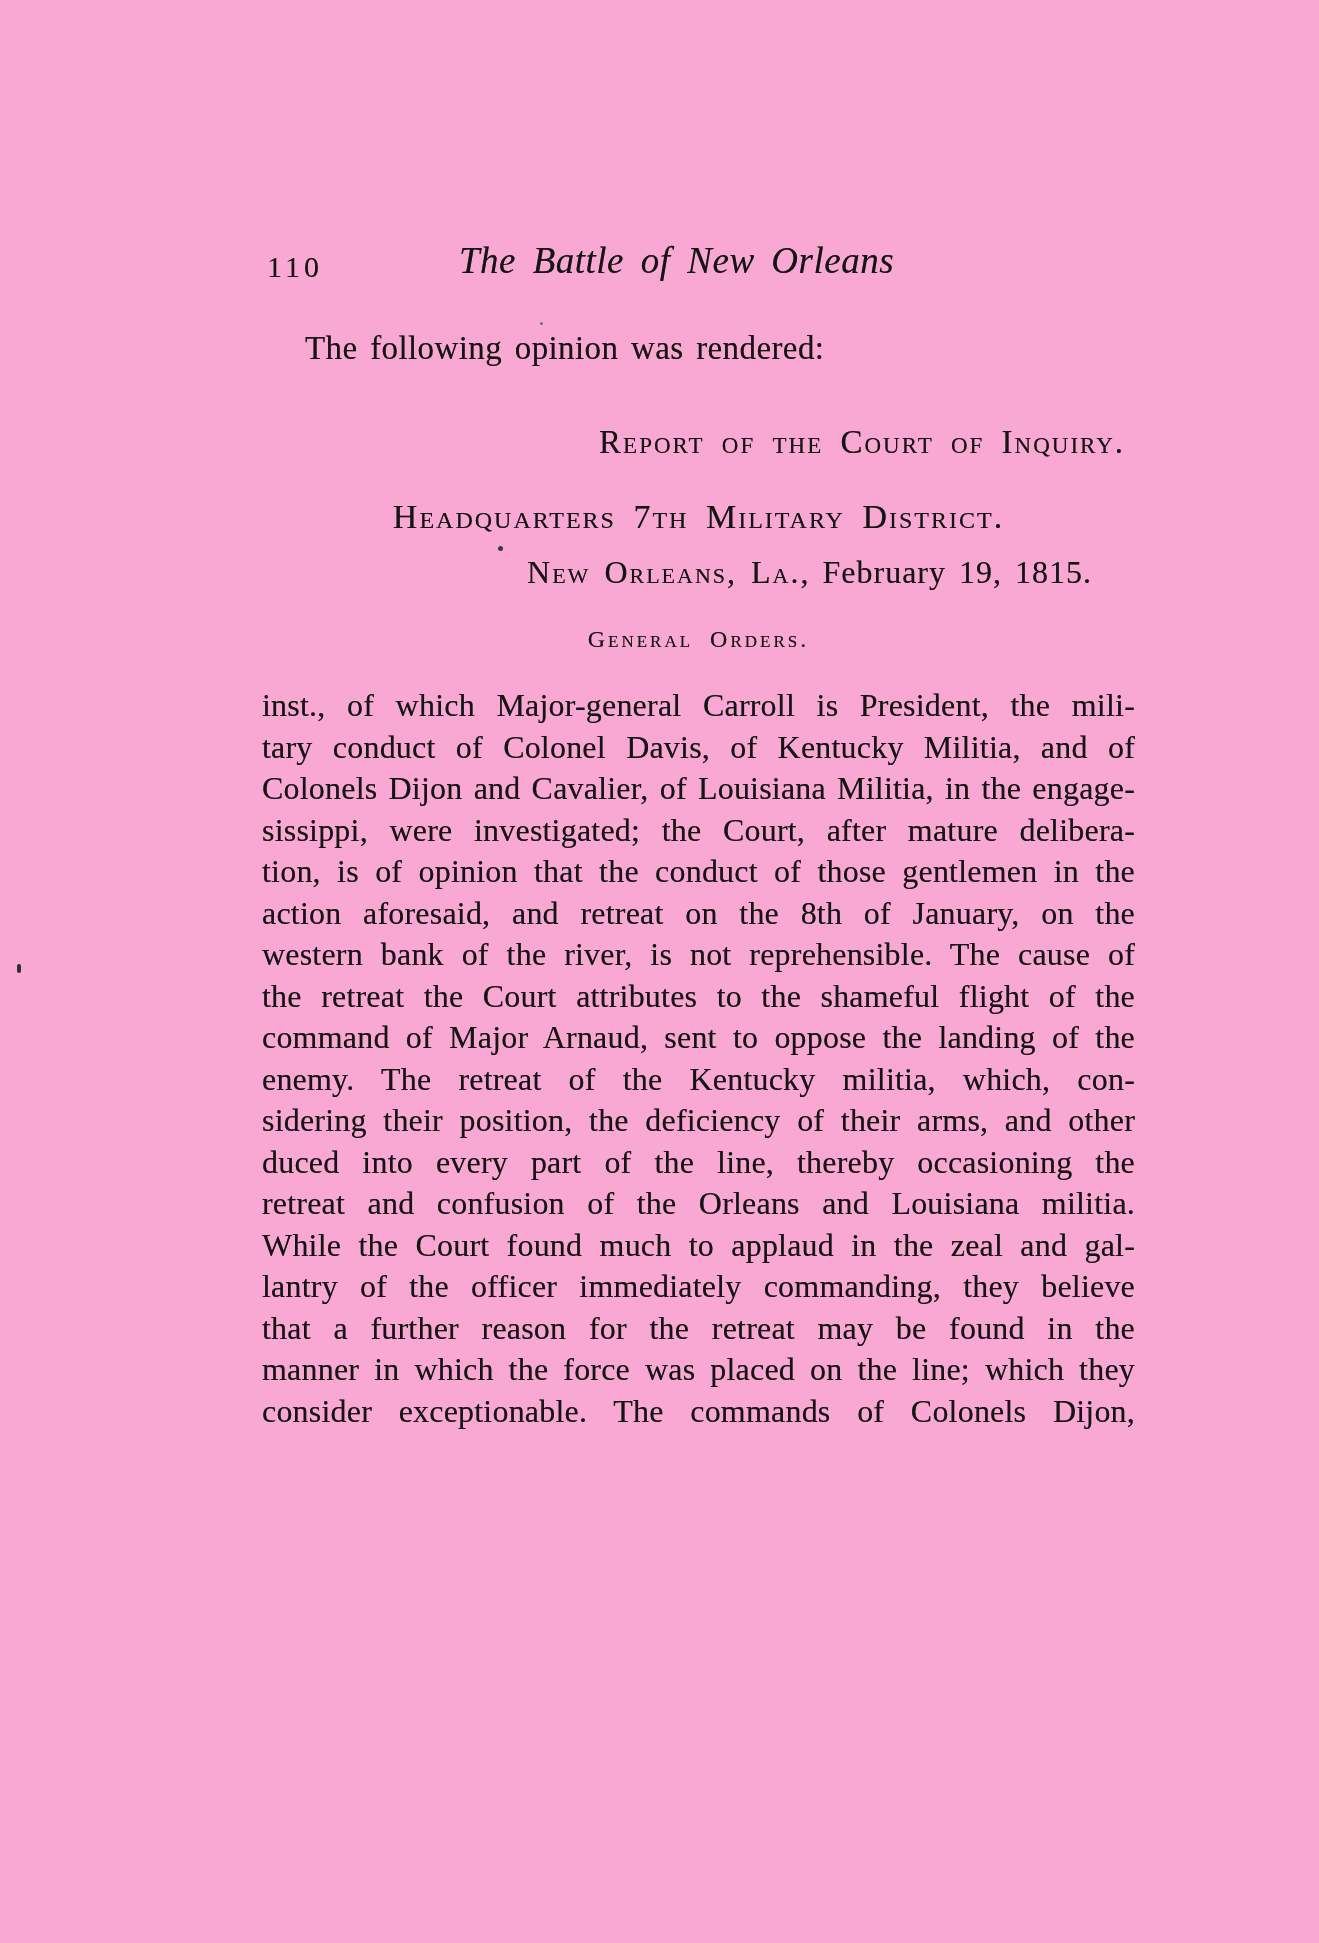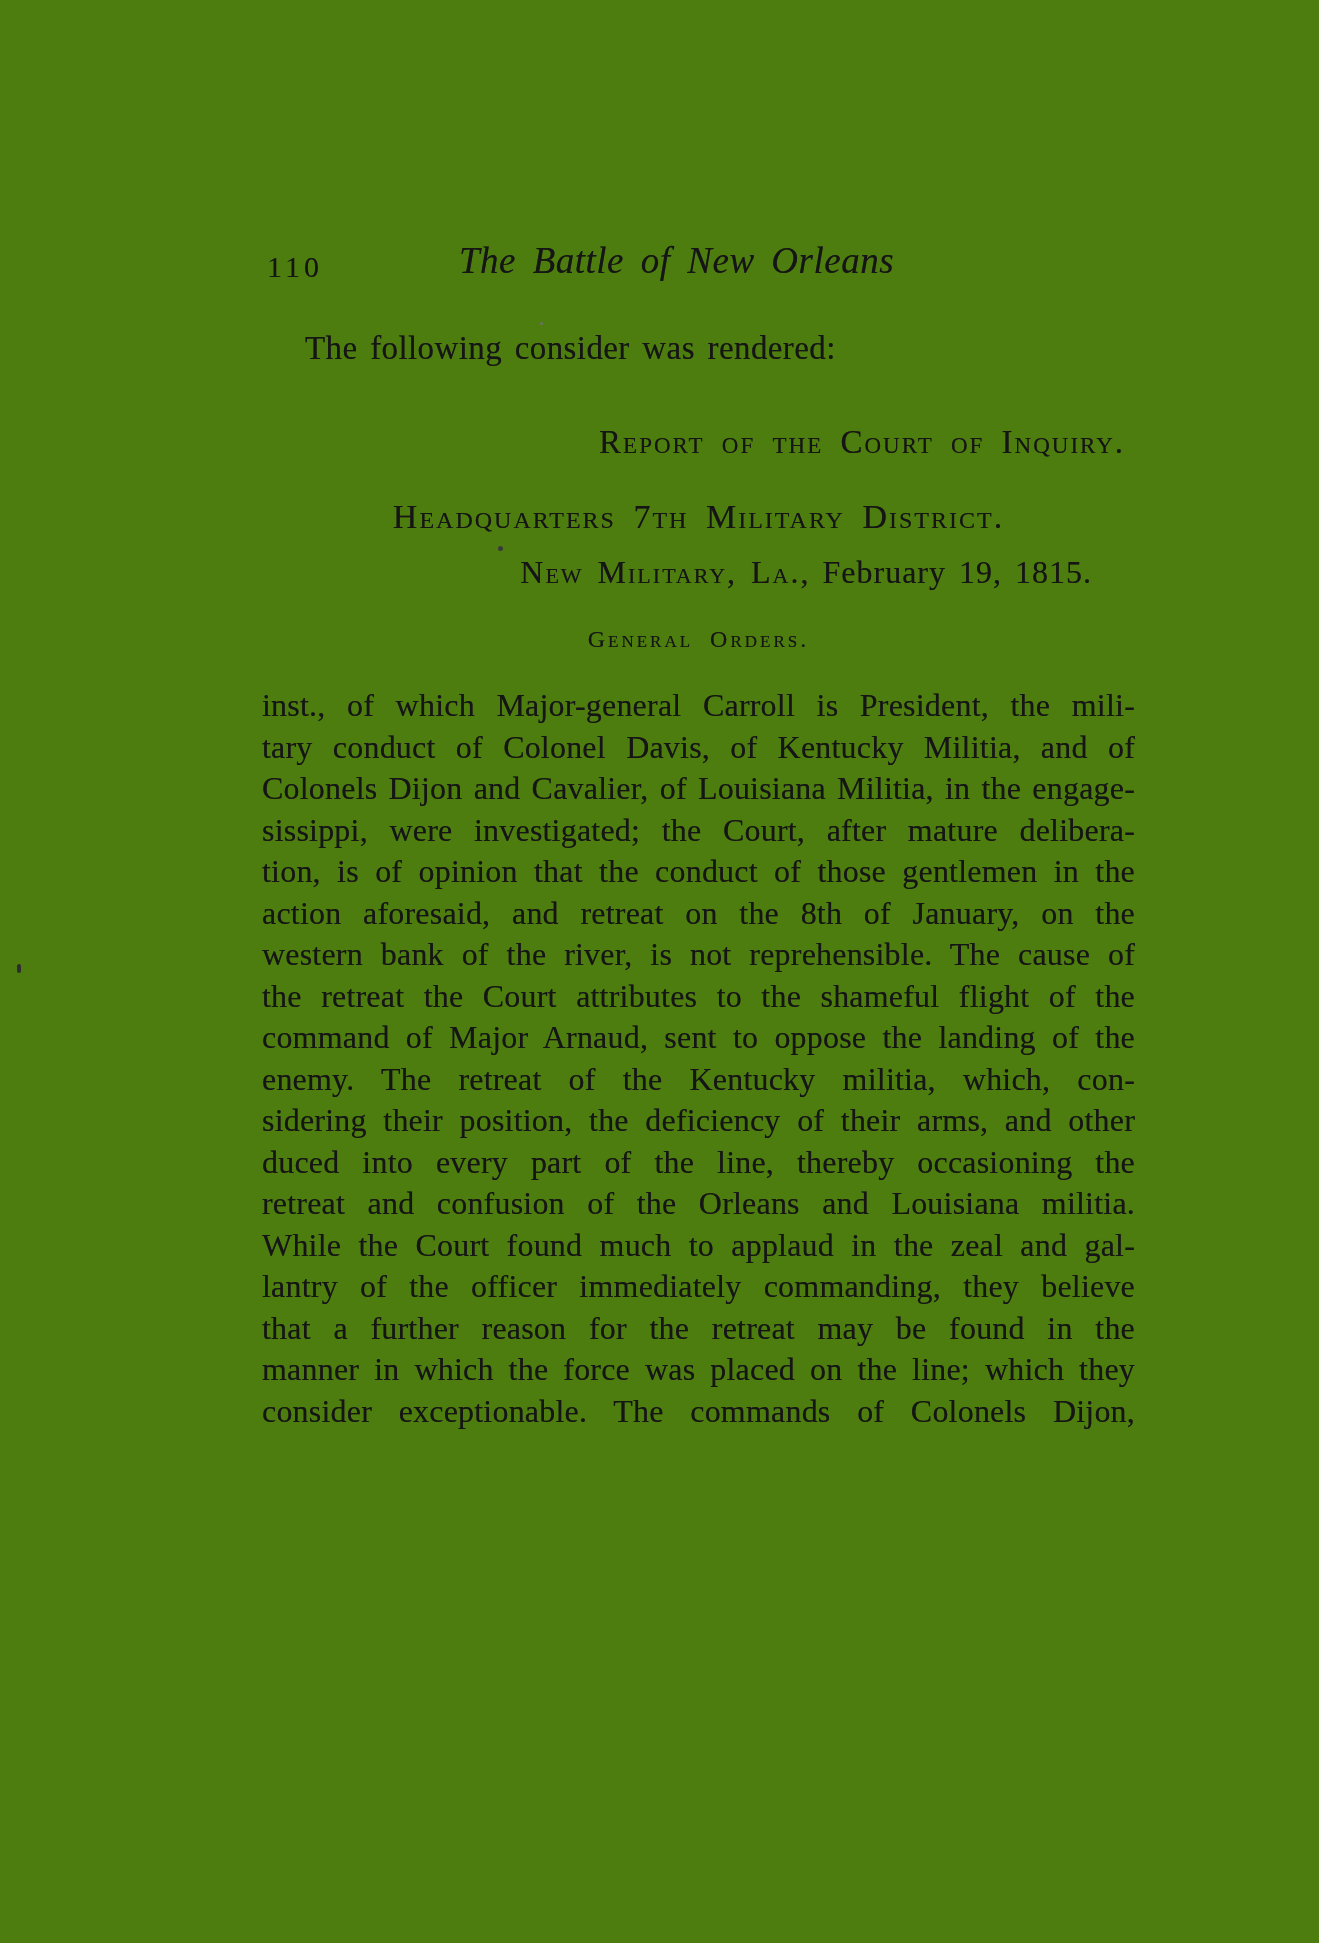--- a/index.html
+++ b/index.html
@@ -4,21 +4,21 @@
 <style>
   html, body {
     margin: 0;
     padding: 0;
     background: #ffffff;
   }
   .page {
     position: relative;
     width: 1319px;
     height: 1943px;
-    background: #4d7c0f;
+    background: #f9a8d4;
     overflow: hidden;
     font-family: "Liberation Serif", "DejaVu Serif", serif;
     color: #151515;
     text-shadow: 0 0 0.5px rgba(20,20,20,0.55);
   }
   .abs { position: absolute; }
 
   .page-number {
     top: 251px;
     left: 267px;
@@ -120,28 +120,28 @@
 </style>
 </head>
 <body>
 
 <div class="page">
 
   <div class="abs page-number">110</div>
 
   <div class="abs running-title">The Battle of New Orleans</div>
 
-  <div class="abs intro">The following consider was rendered:</div>
+  <div class="abs intro">The following opinion was rendered:</div>
 
   <div class="abs report-title">Report of the Court of Inquiry.</div>
 
   <div class="abs hq-line">Headquarters 7th Military District.</div>
 
   <div class="abs dateline">
-    <span class="place">New Military, La.,</span><span class="date">February 19, 1815.</span>
+    <span class="place">New Orleans, La.,</span><span class="date">February 19, 1815.</span>
   </div>
 
   <div class="abs orders-heading">General Orders.</div>
 
   <div class="abs body-block">
     <div class="jline">inst., of which Major-general Carroll is President, the mili-</div>
     <div class="jline">tary conduct of Colonel Davis, of Kentucky Militia, and of</div>
     <div class="jline">Colonels Dijon and Cavalier, of Louisiana Militia, in the engage-</div>
     <div class="jline">sissippi, were investigated; the Court, after mature delibera-</div>
     <div class="jline">tion, is of opinion that the conduct of those gentlemen in the</div>

